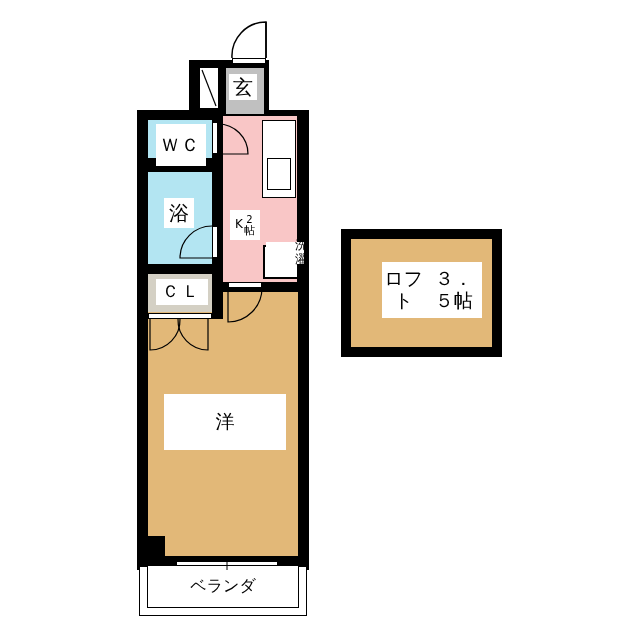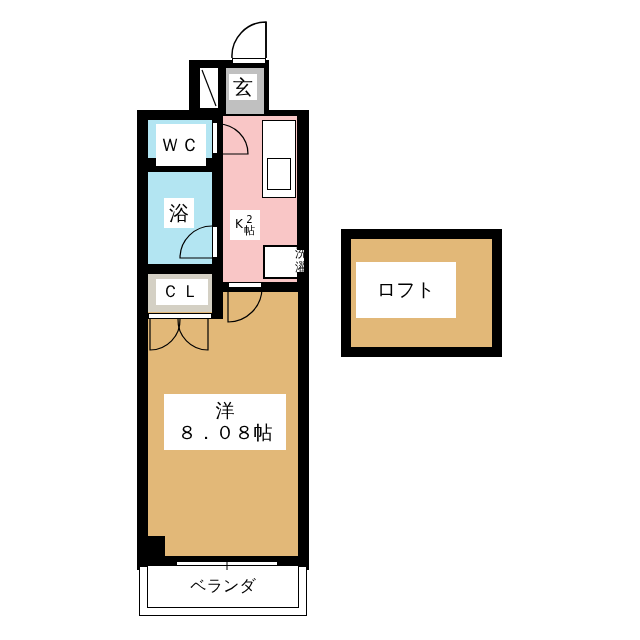--- a/index.html
+++ b/index.html
@@ -35,51 +35,51 @@
 <div class="abs" style="left:267px; top:158px; width:24px; height:32px; background:#fff; border:1.5px solid #000;"></div>
 <div class="abs label" style="left:230px; top:210px; width:30px; height:30px; font-size:12px; background:#fff; flex-direction:row;">
   <span>K</span>
   <span style="display:flex; flex-direction:column; line-height:1; margin-left:1px;">
     <span style="font-size:10px;">2</span>
     <span style="font-size:11px;">帖</span>
   </span>
 </div>
 
 <div class="abs" style="left:263px; top:245px; width:36px; height:34px; background:#fff; border:2px solid #000;"></div>
-<div class="abs label" style="left:266px; top:250px; width:38px; height:22px; font-size:12px;padding-left:32px;">洗濯</div>
+<div class="abs label" style="left:266px; top:242px; width:38px; height:22px; font-size:12px;padding-left:32px;">洗濯</div>
 
 <div class="abs" style="left:148px; top:274px; width:64px; height:38px; background:#d4d0c4;"></div>
 <div class="abs label" style="left:156px; top:279px; width:52px; height:26px; font-size:17px; letter-spacing:3px;">ＣＬ</div>
 <div class="abs" style="left:148px; top:313px; width:64px; height:6px; background:#fff; border:1px solid #000;"></div>
 
 <div class="abs" style="left:148px; top:292px; width:150px; height:264px; background:#e2b878;"></div>
 
 <div class="abs wall" style="left:137px; top:264px; width:86px; height:10px;"></div>
 <div class="abs" style="left:148px; top:274px; width:64px; height:38px; background:#d4d0c4;"></div>
 <div class="abs label" style="left:156px; top:279px; width:52px; height:26px; font-size:17px; letter-spacing:3px;">ＣＬ</div>
 <div class="abs wall" style="left:212px; top:264px; width:11px; height:55px;"></div>
 <div class="abs" style="left:148px; top:313px; width:64px; height:6px; background:#fff; border:1px solid #000;"></div>
 <div class="abs" style="left:228px; top:282px; width:34px; height:6px; background:#fff; border:1px solid #000;"></div>
 <div class="abs label" style="left:164px; top:394px; width:122px; height:56px; font-size:19px; flex-direction:column;">
   <span>洋</span>
-  <span>８．０８帖</span>
 </div>
 
 <div class="abs wall" style="left:137px; top:536px; width:28px; height:30px;"></div>
 
 <div class="abs" style="left:176px; top:561px; width:102px; height:5px; background:#fff; border:1px solid #000;"></div>
 
 <div class="abs" style="left:139px; top:566px; width:168px; height:50px; border:1.5px solid #000; background:#fff;"></div>
 <div class="abs" style="left:147px; top:566px; width:152px; height:42px; border:1px solid #000; border-top:none; background:#fff;"></div>
 <div class="abs label" style="left:170px; top:572px; width:106px; height:28px; font-size:16px;">ベランダ</div>
 
 <div class="abs wall" style="left:341px; top:229px; width:161px; height:128px;"></div>
 <div class="abs" style="left:351px; top:239px; width:141px; height:108px; background:#e2b878;"></div>
-<div class="abs label" style="left:356px; top:262px; width:100px; height:56px; font-size:19px; flex-direction:row;">
+<div class="abs label" style="left:382px; top:262px; width:100px; height:56px; font-size:19px; flex-direction:row;">
   <span>ロフト</span>
+  <span>３．５帖</span>
 </div>
 
 <svg class="overlay" width="640" height="640">
 
   <path d="M266 58 L266 22 A34 34 0 0 0 232 58" fill="none" stroke="#000" stroke-width="1.5"></path>
   <line x1="266" y1="22" x2="266" y2="58" stroke="#000" stroke-width="1.5"></line>
 
   <line x1="202" y1="70" x2="216" y2="106" stroke="#000" stroke-width="1.2"></line>
 
   <path d="M218 154 L248 154 A30 30 0 0 0 218 124" fill="none" stroke="#000" stroke-width="1.2"></path>

